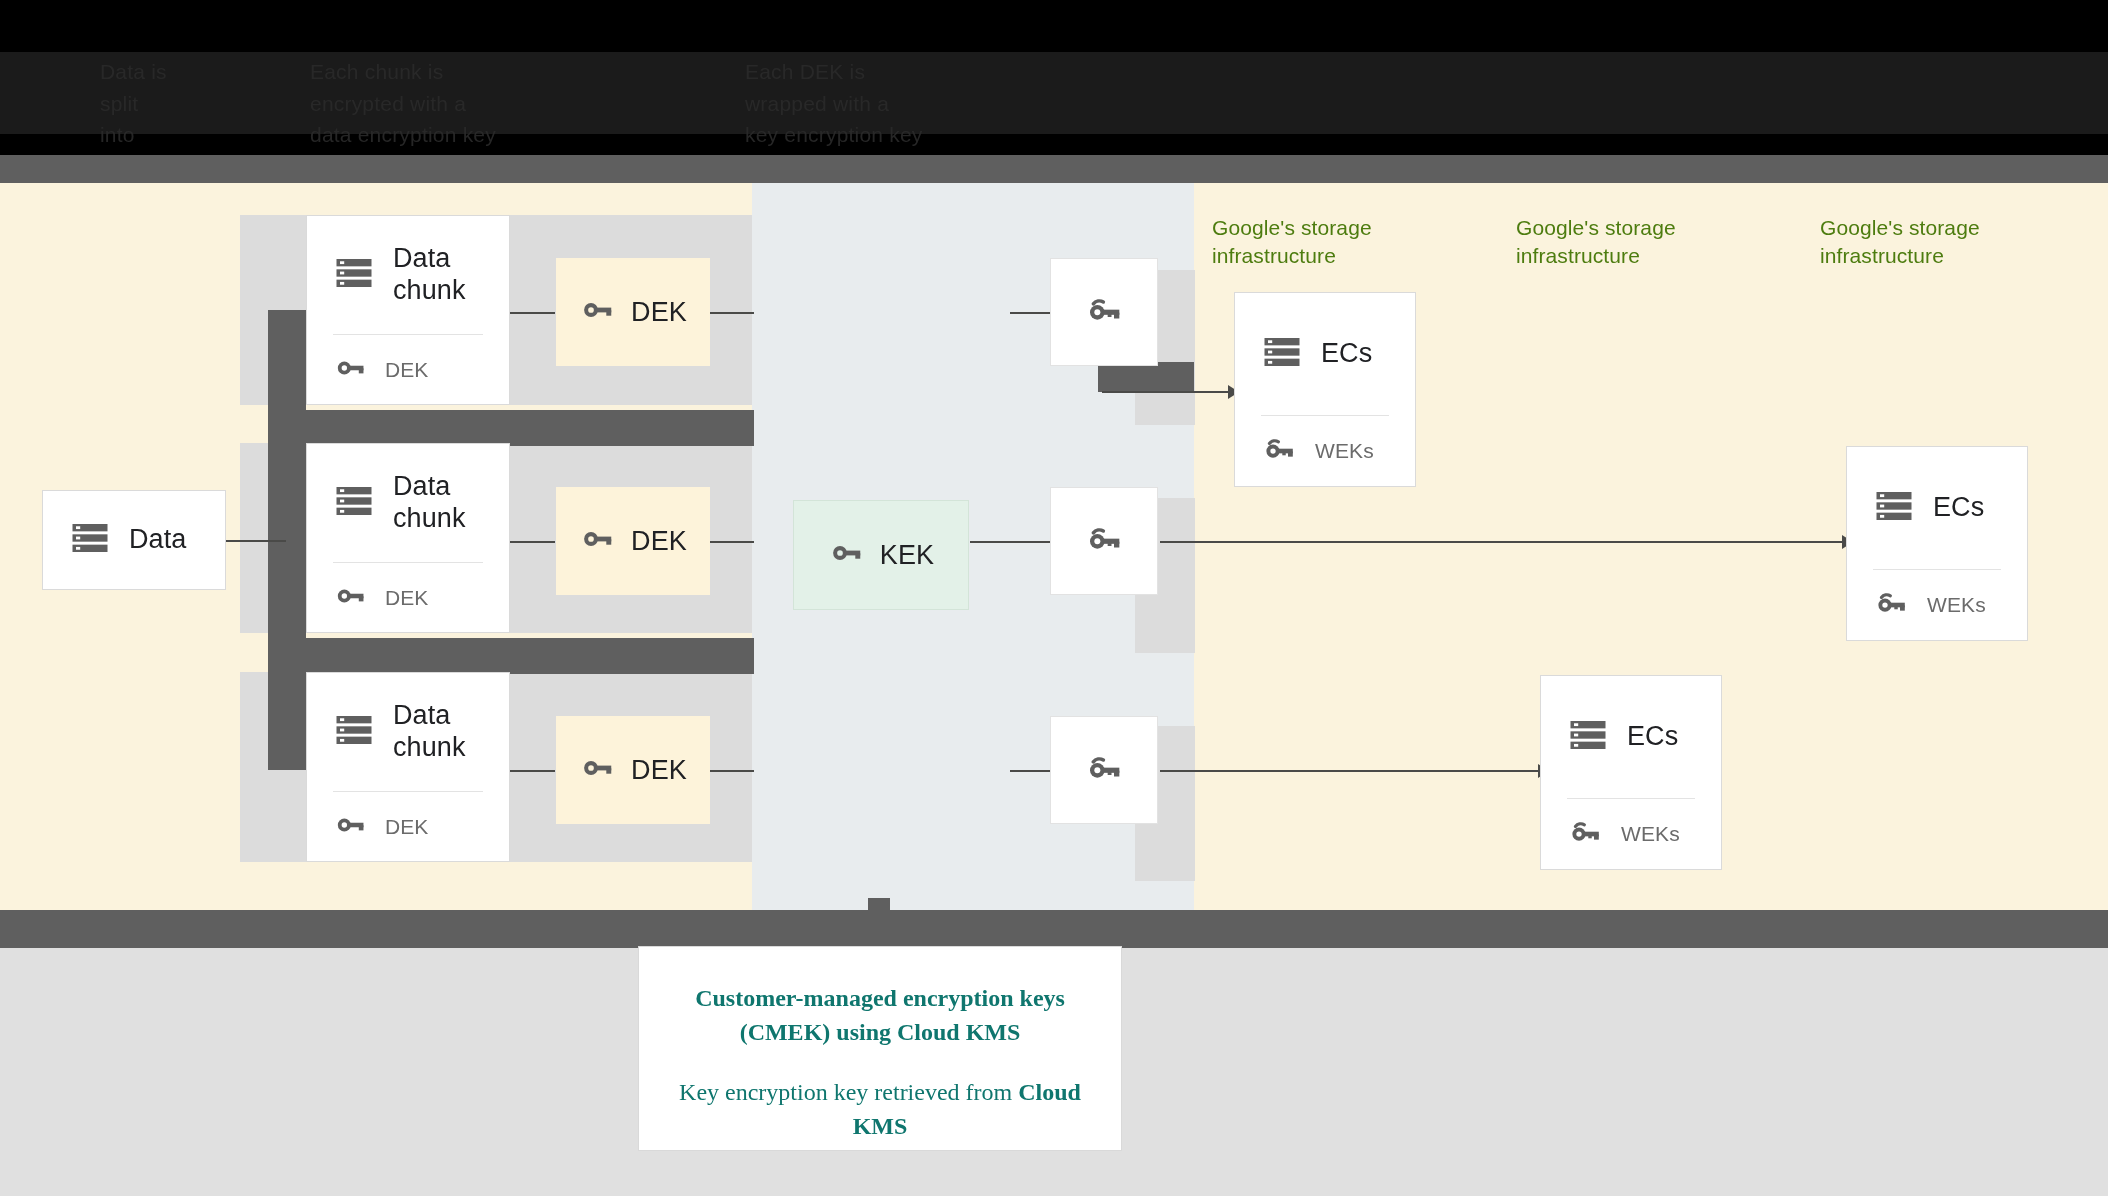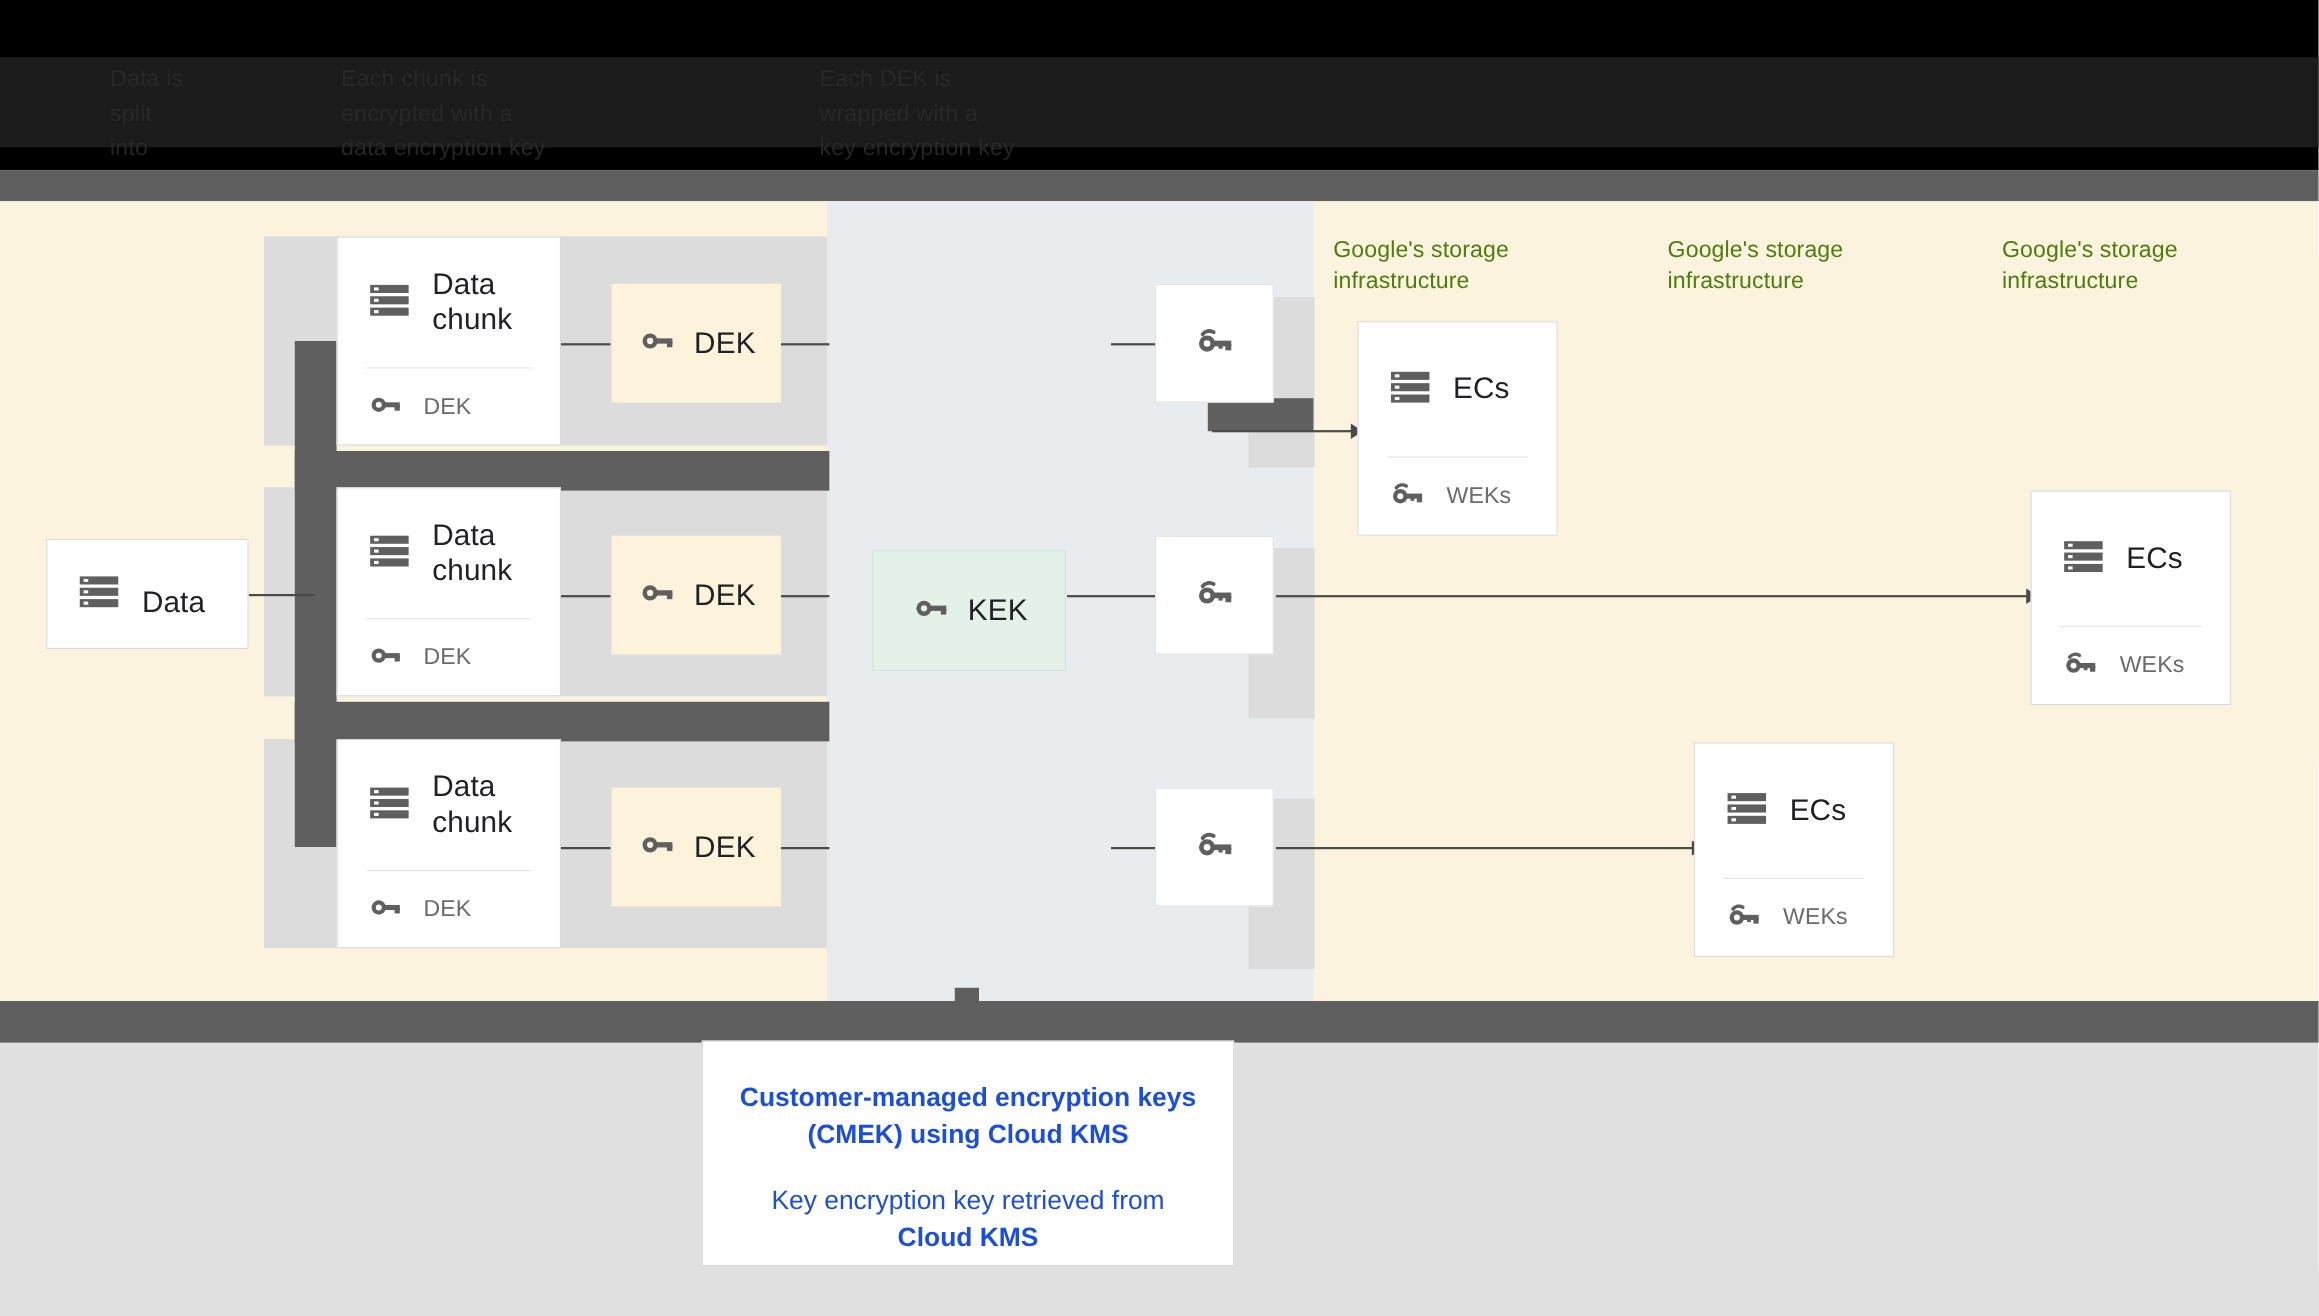--- a/index.html
+++ b/index.html
@@ -98,21 +98,21 @@
 
   
   .caption{
     position:absolute;
     background:#ffffff;
     border:1px solid #d9d9d9;
     box-sizing:border-box;
     text-align:center;
     padding:34px 30px;
   }
-  .caption p{margin:0;color:#1d4ed8;}
+  .caption p{margin:0;color:#0f766e;font-family:Liberation Serif, serif;}
   .cap-strong{font-size:24px;font-weight:bold;line-height:1.42;}
   .cap-normal{font-size:24px;line-height:1.42;margin-top:26px !important;}
   .cap-normal b{font-weight:bold;}
 
   
   .obs-text{
     position:absolute;
     color:#2a2a2a;
     font-size:21px;
     line-height:1.5;
@@ -180,21 +180,21 @@
   <div class="line" style="left:1102px;top:391px;width:128px;"></div>
   <div class="arrow-head" style="left:1228px;top:385px;"></div>
 
   <div class="line" style="left:1160px;top:541px;width:684px;"></div>
   <div class="arrow-head" style="left:1842px;top:535px;"></div>
 
   <div class="line" style="left:1160px;top:770px;width:380px;"></div>
   <div class="arrow-head" style="left:1538px;top:764px;"></div>
 
   <div class="card" style="left:42px;top:490px;width:184px;height:100px;display:flex;align-items:center;">
-    <div class="card-row" style="width:100%;align-items:flex-end;">
+    <div class="card-row" style="width:100%;">
       <span class="icon">
         <svg width="42" height="42" viewBox="0 0 24 24" aria-hidden="true">
           <rect x="2" y="4" width="20" height="4.2" fill="#5f5f5f"></rect>
           <rect x="2" y="9.9" width="20" height="4.2" fill="#5f5f5f"></rect>
           <rect x="2" y="15.8" width="20" height="4.2" fill="#5f5f5f"></rect>
           <rect x="4" y="5.3" width="2.4" height="1.6" fill="#ffffff"></rect>
           <rect x="4" y="11.2" width="2.4" height="1.6" fill="#ffffff"></rect>
           <rect x="4" y="17.1" width="2.4" height="1.6" fill="#ffffff"></rect>
         </svg>
       </span>

